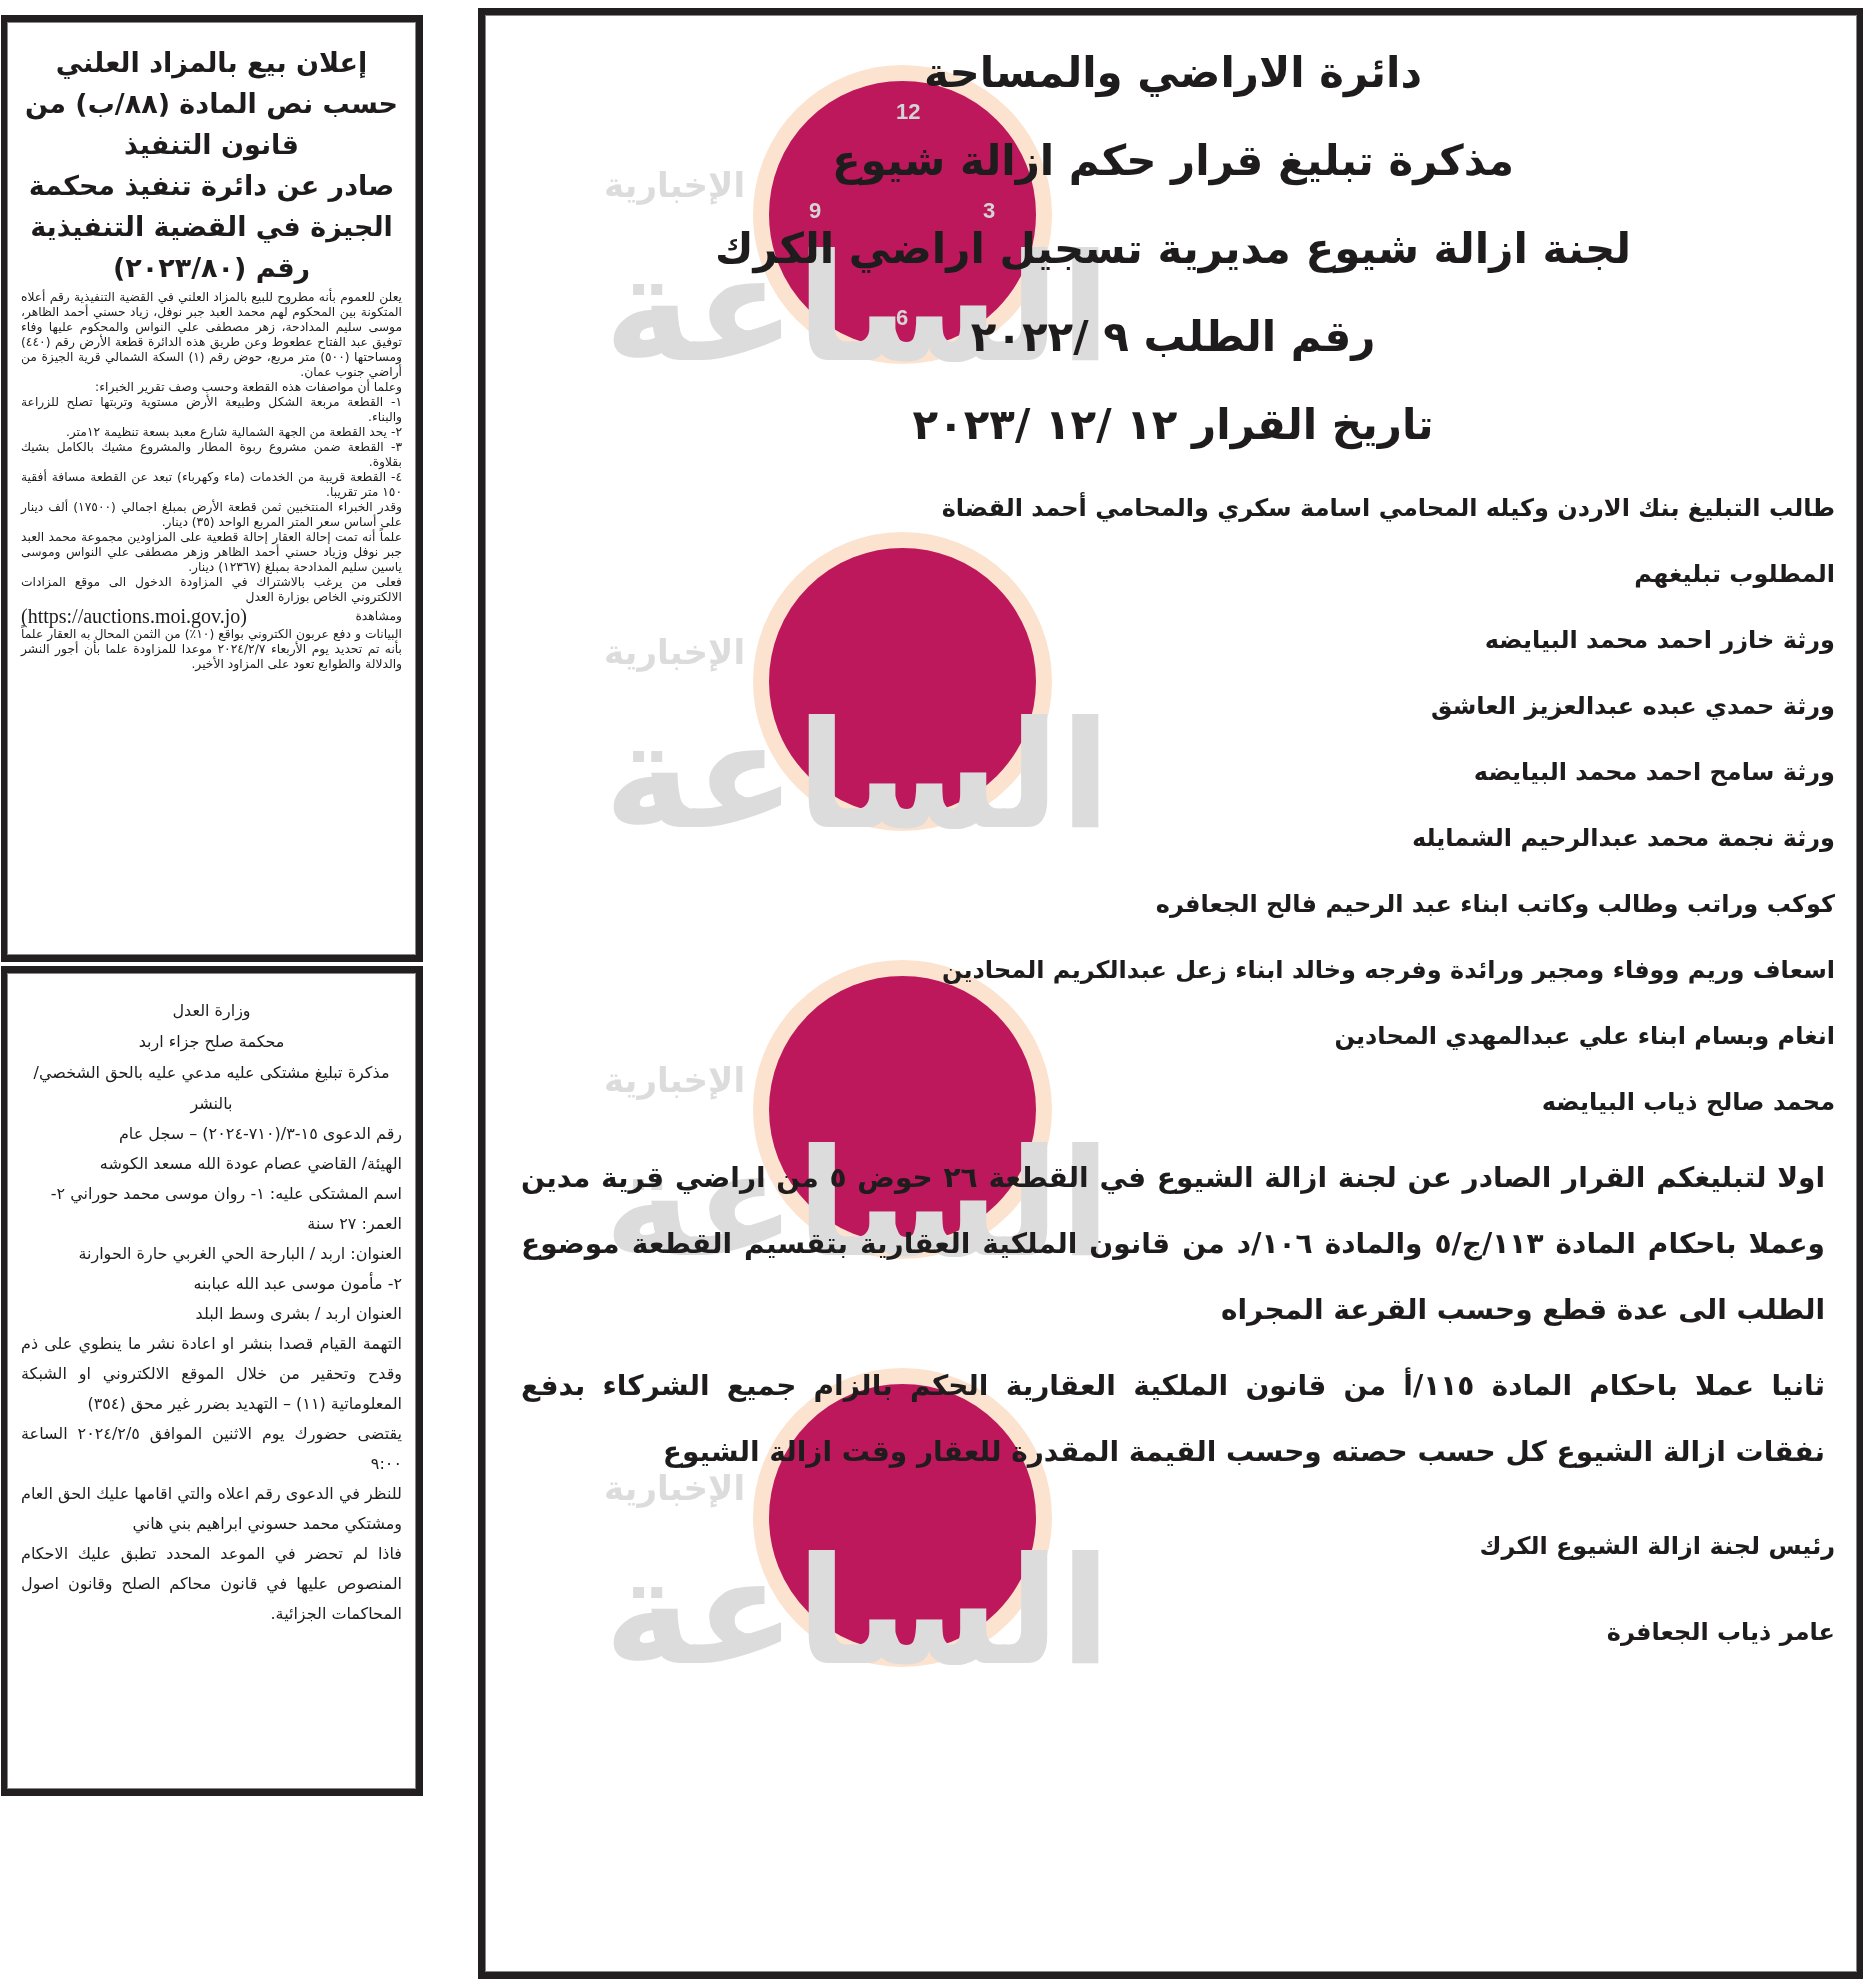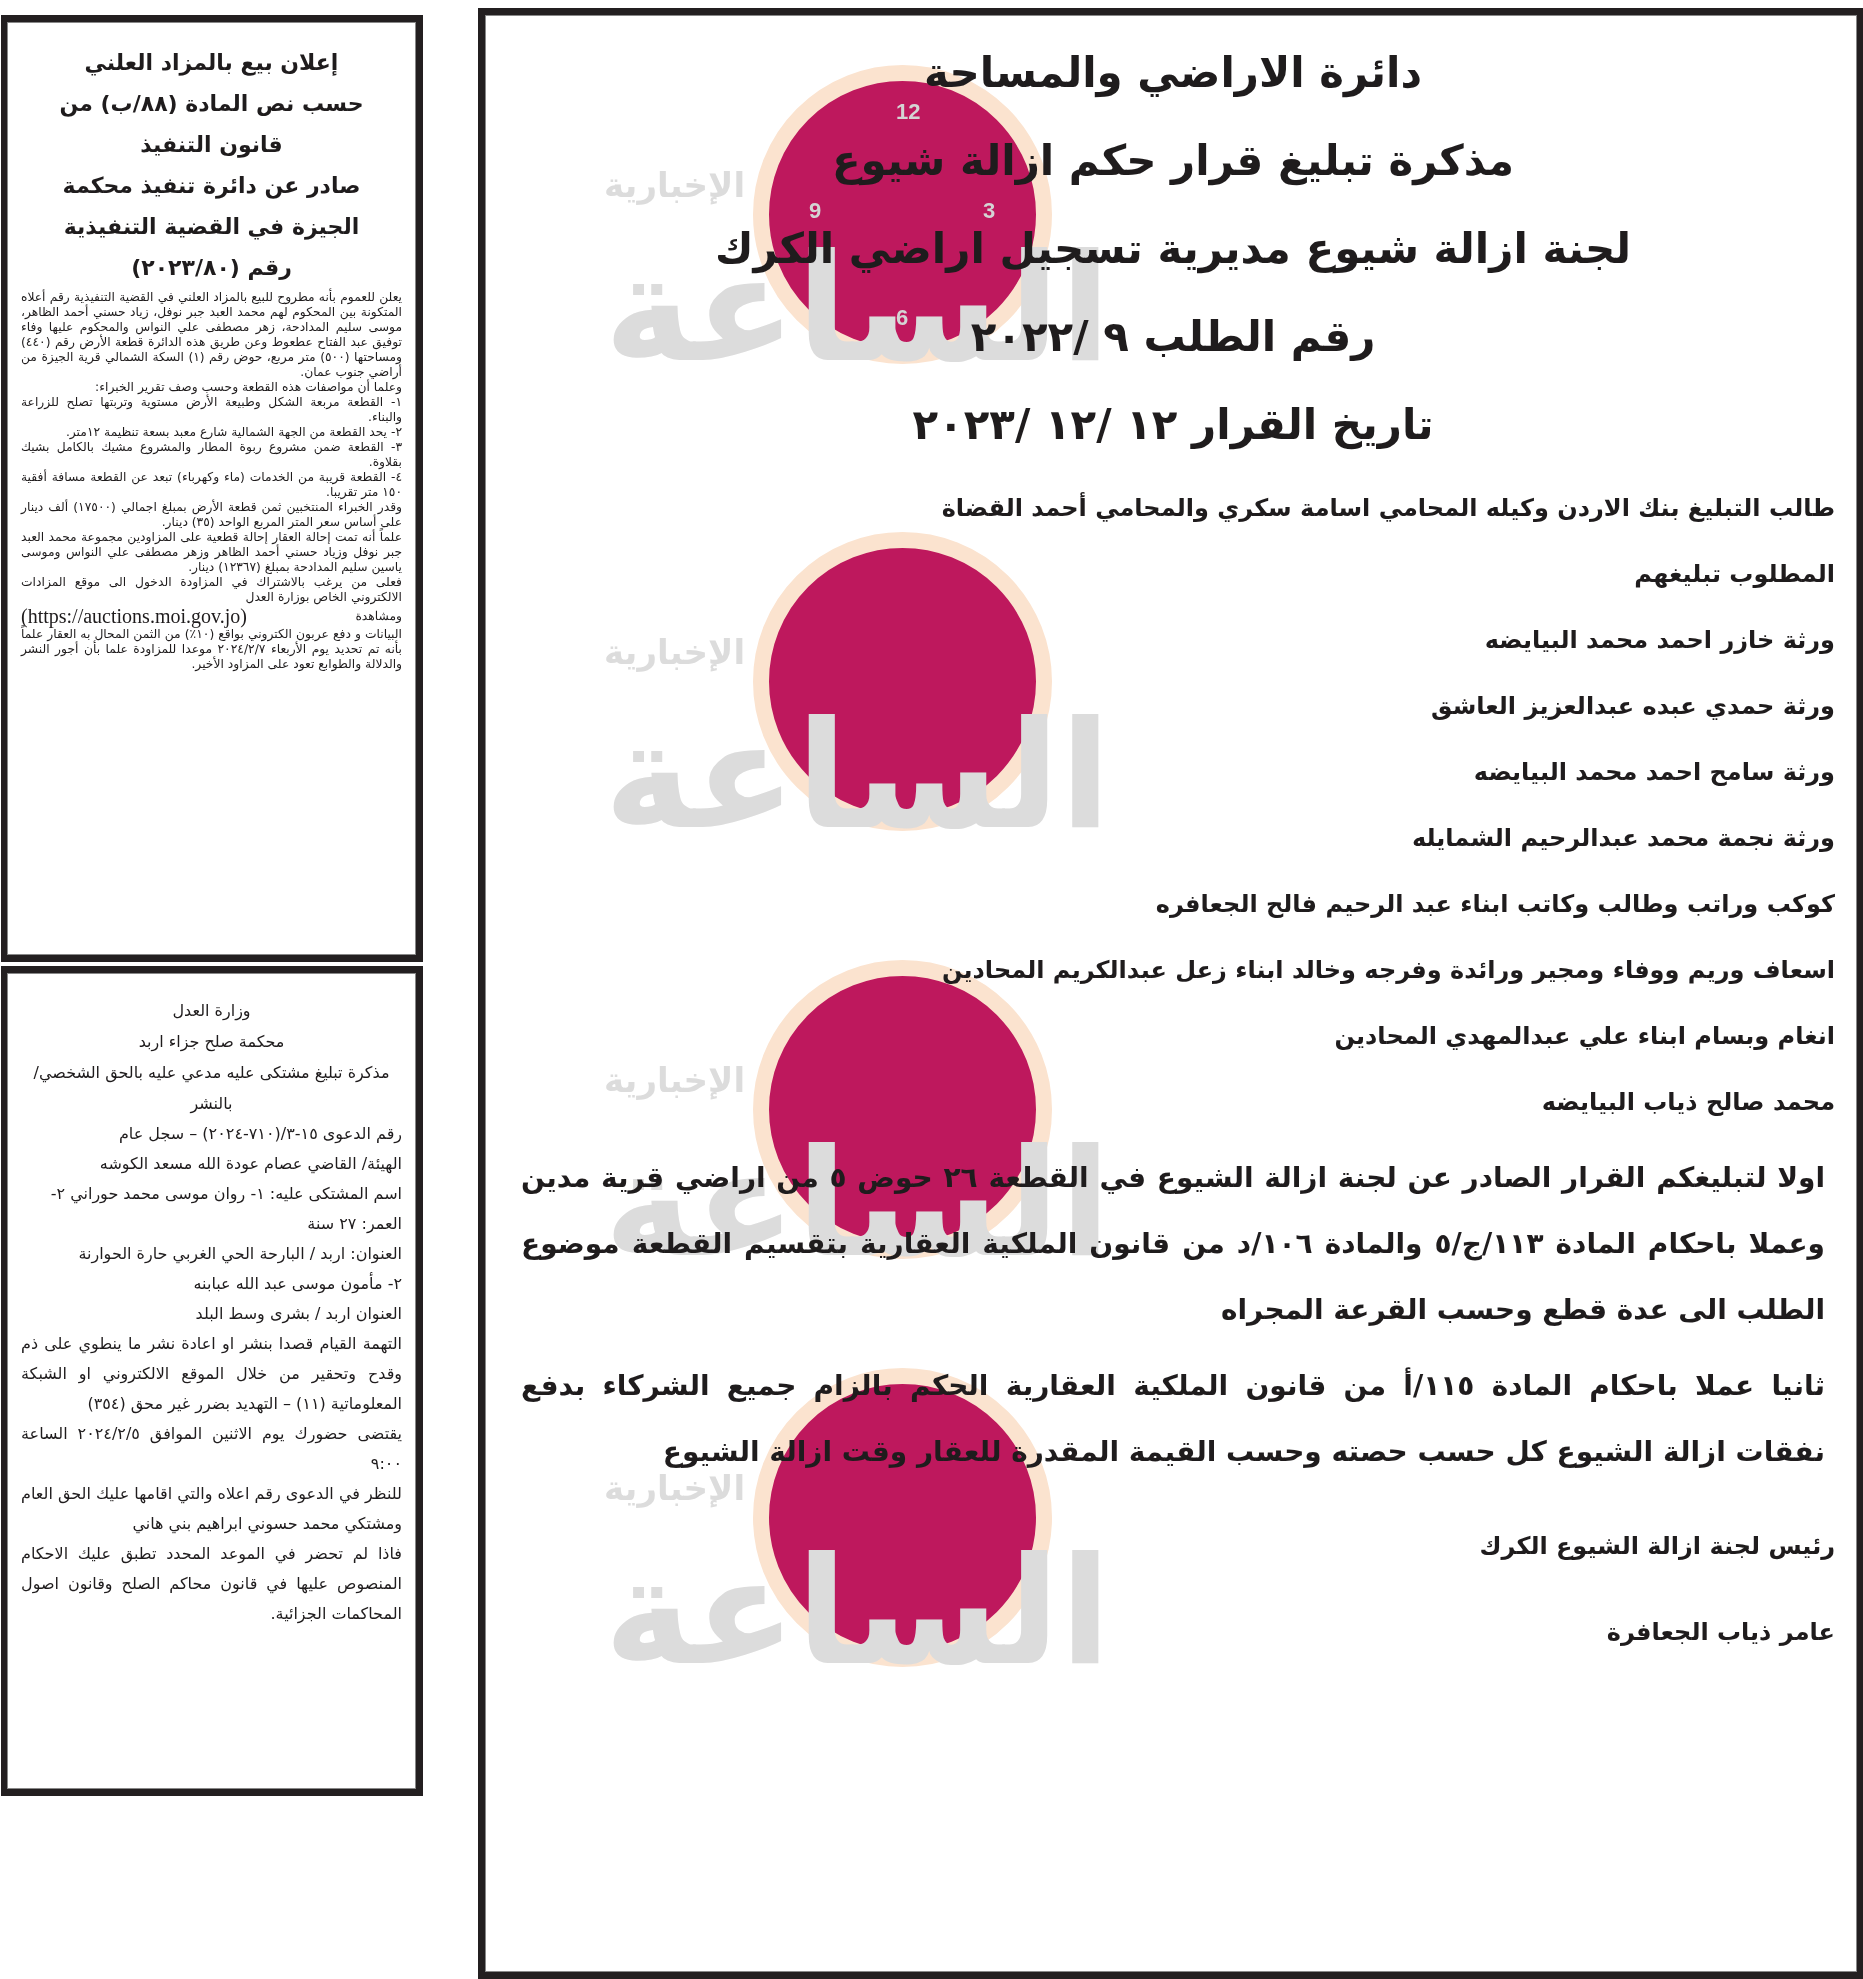--- a/index.html
+++ b/index.html
@@ -4,21 +4,21 @@
 <style>
   html, body { margin:0; padding:0; background:#ffffff; }
   body { width:1864px; height:1979px; position:relative; overflow:hidden;
          font-family:"DejaVu Sans", sans-serif; color:#1f1c1d; }
   .box { position:absolute; box-sizing:border-box; border:7px solid #231f20;
          background:#fff; outline:1px solid #888; outline-offset:-8px; }
   #auction-box { left:0; top:15px; width:423px; height:947px; padding:14px 14px 10px 14px; }
   #justice-box { left:0; top:966px; width:423px; height:830px; padding:12px 14px 10px 14px; }
   #main-box { left:478px; top:8px; width:1386px; height:1971px; padding:14px 22px 10px 26px; }
 
-  .auction-title { text-align:center; font-weight:bold; font-size:22px; line-height:41px; margin:6px 0 0 0; }
+  .auction-title { text-align:center; font-weight:bold; font-size:27px; line-height:41px; margin:6px 0 0 0; }
   .auction-body { font-size:12.3px; line-height:15px; text-align:justify; margin-top:2px; }
   .auction-body p { margin:0; }
   .url-line { direction:ltr; text-align:left; font-family:"Liberation Serif", serif; font-size:20px; line-height:22px; display:flex; justify-content:space-between; }
   .url-line .label { direction:rtl; font-family:Liberation Sans, sans-serif; font-size:12.3px; }
 
   .justice-head { text-align:center; font-size:16px; line-height:31px; margin-top:10px; }
   .justice-body { font-size:16px; line-height:30px; text-align:justify; }
   .justice-body p { margin:0; }
 
   .main-title { text-align:center; font-weight:bold; font-size:42px; line-height:88px; margin:0; letter-spacing:-0.5px; }

